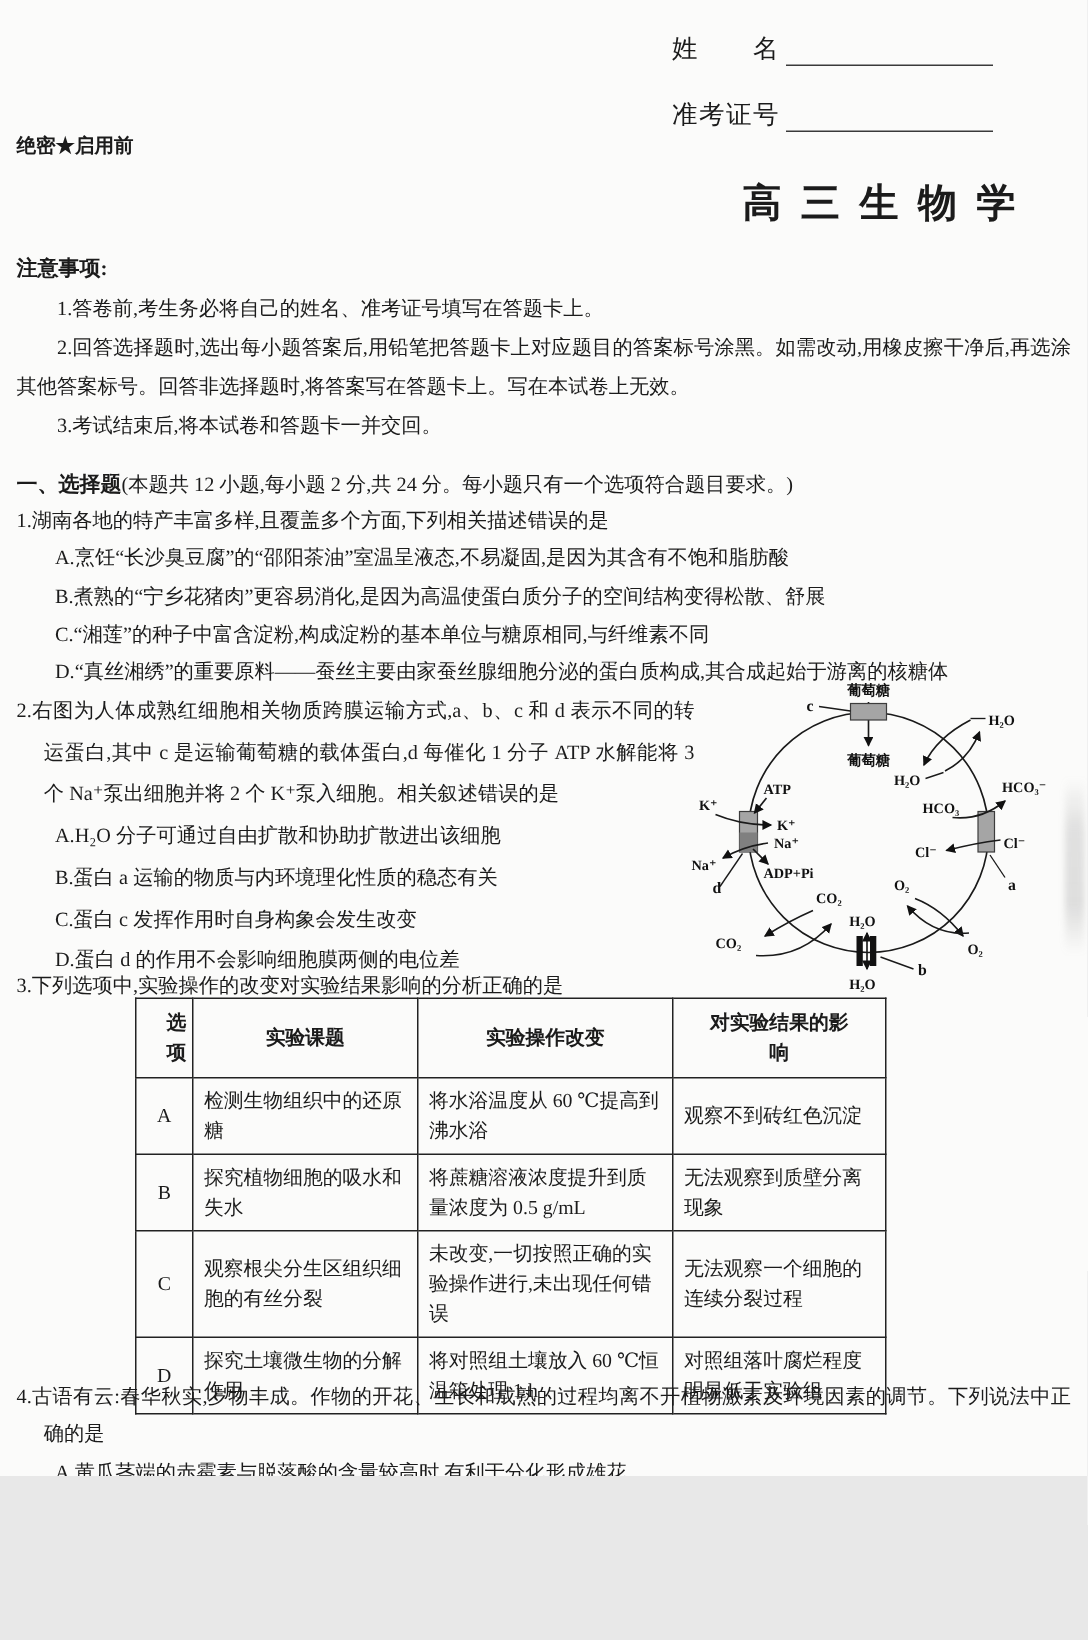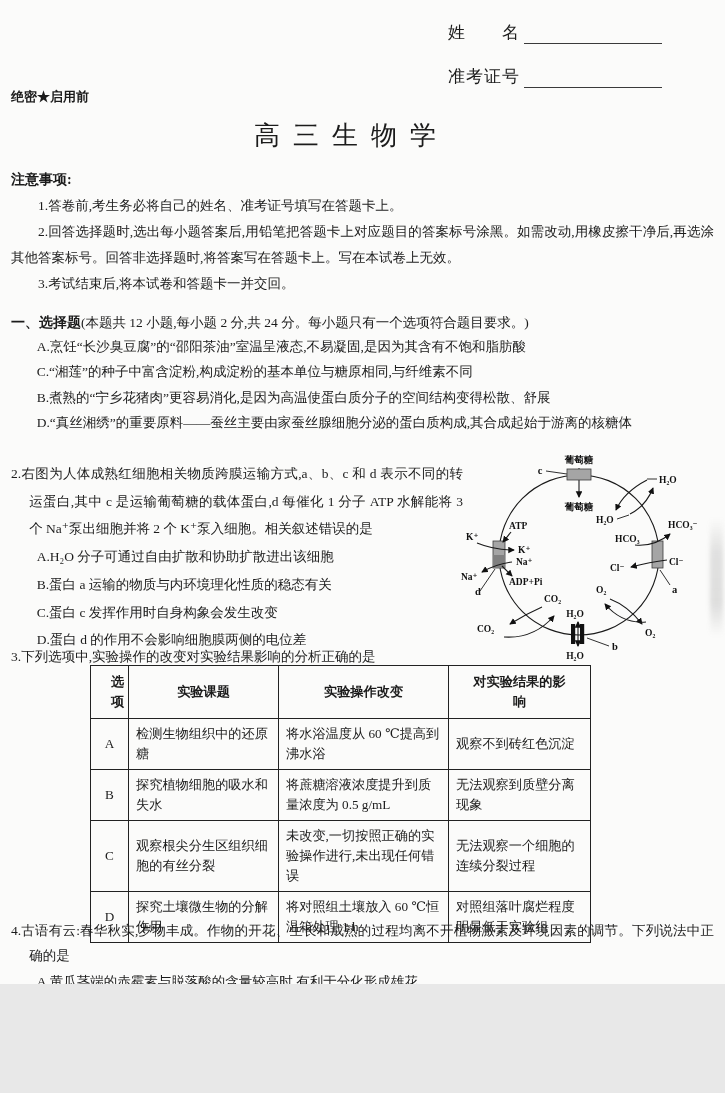--- a/index.html
+++ b/index.html
@@ -10,21 +10,21 @@
     font-size:13.5px;
   }
   .abs{position:absolute;}
   
   .name-block{top:14px;left:448px;width:214px;font-size:17px;}
   .field-row{display:flex;align-items:flex-end;height:30px;margin-bottom:14px;}
   .field-row .lbl{white-space:pre;letter-spacing:1px;}
   .field-row .rule{flex:1;border-bottom:1.6px solid #3a3a3a;height:24px;margin-left:4px;}
   
   .secrecy{top:88px;left:11px;font-weight:bold;font-size:13px;}
-  .title{top:118px;left:0;width:690px;text-align:center;font-size:26px;font-weight:normal;letter-spacing:13px;text-indent:13px;}
+  .title{top:118px;left:0;width:690px;text-align:right;font-size:26px;font-weight:bold;letter-spacing:13px;text-indent:13px;}
   
   .notice{top:167px;left:11px;right:11px;line-height:26px;text-align:justify;}
   .notice .head{font-weight:bold;font-size:14px;}
   .notice p{margin:0;text-indent:2em;}
   
   .section-head{top:310px;left:11px;right:11px;line-height:25px;}
   .section-head .t{font-weight:bold;font-size:14px;}
   
   .q{left:11px;right:11px;text-align:justify;}
   .q p{margin:0;}
@@ -89,23 +89,24 @@
     <p>1.答卷前,考生务必将自己的姓名、准考证号填写在答题卡上。</p>
     <p>2.回答选择题时,选出每小题答案后,用铅笔把答题卡上对应题目的答案标号涂黑。如需改动,用橡皮擦干净后,再选涂其他答案标号。回答非选择题时,将答案写在答题卡上。写在本试卷上无效。</p>
     <p>3.考试结束后,将本试卷和答题卡一并交回。</p>
   </div>
 
   <div class="abs section-head">
     <span class="t">一、选择题</span><span>(本题共 12 小题,每小题 2 分,共 24 分。每小题只有一个选项符合题目要求。)</span>
   </div>
 
   <div class="abs q q1">
+    <p class="stem">1.湖南各地的特产丰富多样,且覆盖多个方面,下列相关描述错误的是</p>
     <p class="opt">A.烹饪“长沙臭豆腐”的“邵阳茶油”室温呈液态,不易凝固,是因为其含有不饱和脂肪酸</p>
+    <p class="opt">B.煮熟的“宁乡花猪肉”更容易消化,是因为高温使蛋白质分子的空间结构变得松散、舒展</p>
     <p class="opt">C.“湘莲”的种子中富含淀粉,构成淀粉的基本单位与糖原相同,与纤维素不同</p>
-    <p class="opt">B.煮熟的“宁乡花猪肉”更容易消化,是因为高温使蛋白质分子的空间结构变得松散、舒展</p>
     <p class="opt">D.“真丝湘绣”的重要原料——蚕丝主要由家蚕丝腺细胞分泌的蛋白质构成,其合成起始于游离的核糖体</p>
   </div>
 
   <div class="abs q q2">
     <p class="stem">2.右图为人体成熟红细胞相关物质跨膜运输方式,a、b、c 和 d 表示不同的转运蛋白,其中 c 是运输葡萄糖的载体蛋白,d 每催化 1 分子 ATP 水解能将 3 个 Na⁺泵出细胞并将 2 个 K⁺泵入细胞。相关叙述错误的是</p>
     <p class="opt">A.H₂O 分子可通过自由扩散和协助扩散进出该细胞</p>
     <p class="opt">B.蛋白 a 运输的物质与内环境理化性质的稳态有关</p>
     <p class="opt">C.蛋白 c 发挥作用时自身构象会发生改变</p>
     <p class="opt">D.蛋白 d 的作用不会影响细胞膜两侧的电位差</p>
   </div>

